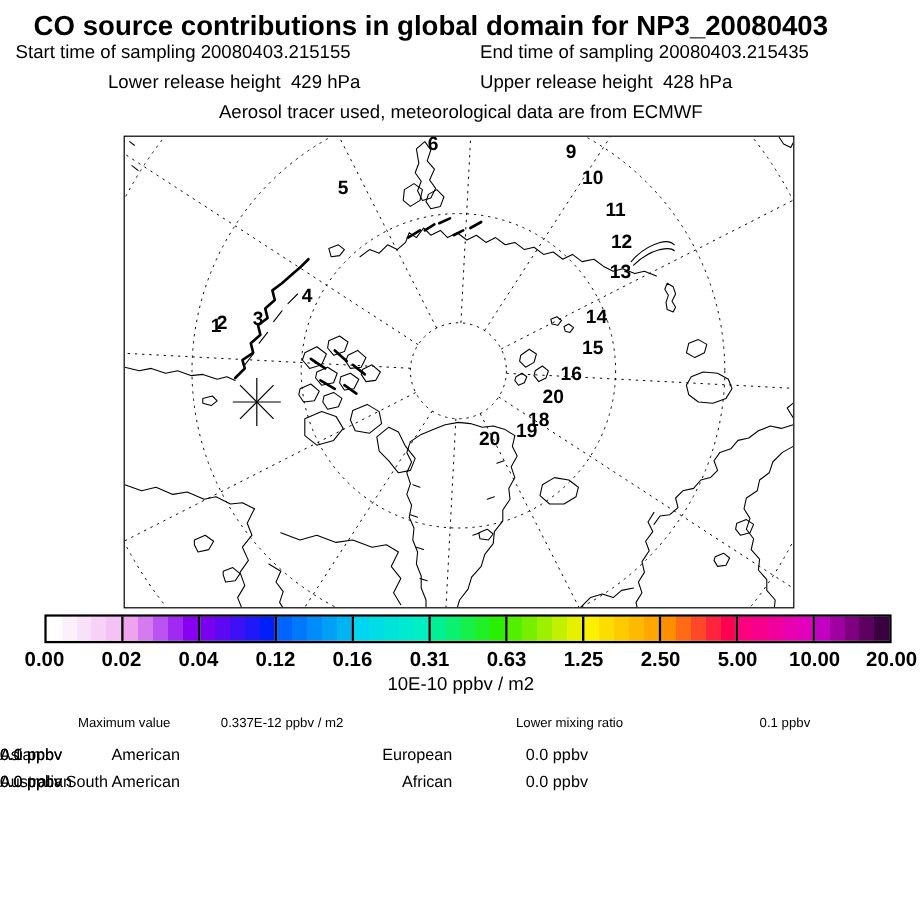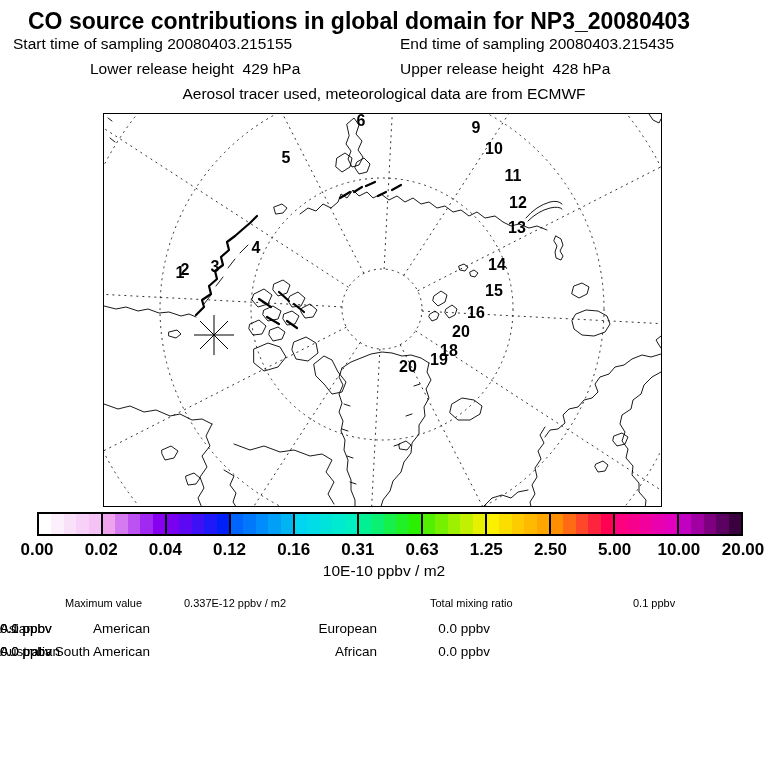--- a/index.html
+++ b/index.html
@@ -180,21 +180,21 @@
     <span class="ctick" style="left: 449.273px;">1.25</span>
     <span class="ctick" style="left: 513.455px;">2.50</span>
     <span class="ctick" style="left: 577.636px;">5.00</span>
     <span class="ctick" style="left: 641.818px;">10.00</span>
     <span class="ctick" style="left: 706px;">20.00</span>
   </div>
 <div class="abs" id="cunits">10E-10 ppbv / m2</div>
 
 <div class="abs s1 pre" id="maxlab">Maximum value</div>
 <div class="abs s1 pre" id="maxval">0.337E-12 ppbv / m2</div>
-<div class="abs s1 pre" id="totlab">Total mixing ratio</div>
+<div class="abs s1 pre" id="totlab">Lower mixing ratio</div>
 <div class="abs s1 pre" id="totval">0.1 ppbv</div>
 
 <div class="abs scell r2 c1">American</div>
 <div class="abs scell r2 c2">0.0 ppbv</div>
 <div class="abs scell r2 c3">European</div>
 <div class="abs scell r2 c4">0.0 ppbv</div>
 <div class="abs scell r2 c5">Asian</div>
 <div class="abs scell r2 c6">0.1 ppbv</div>
 
 <div class="abs scell r3 c1">South American</div>

